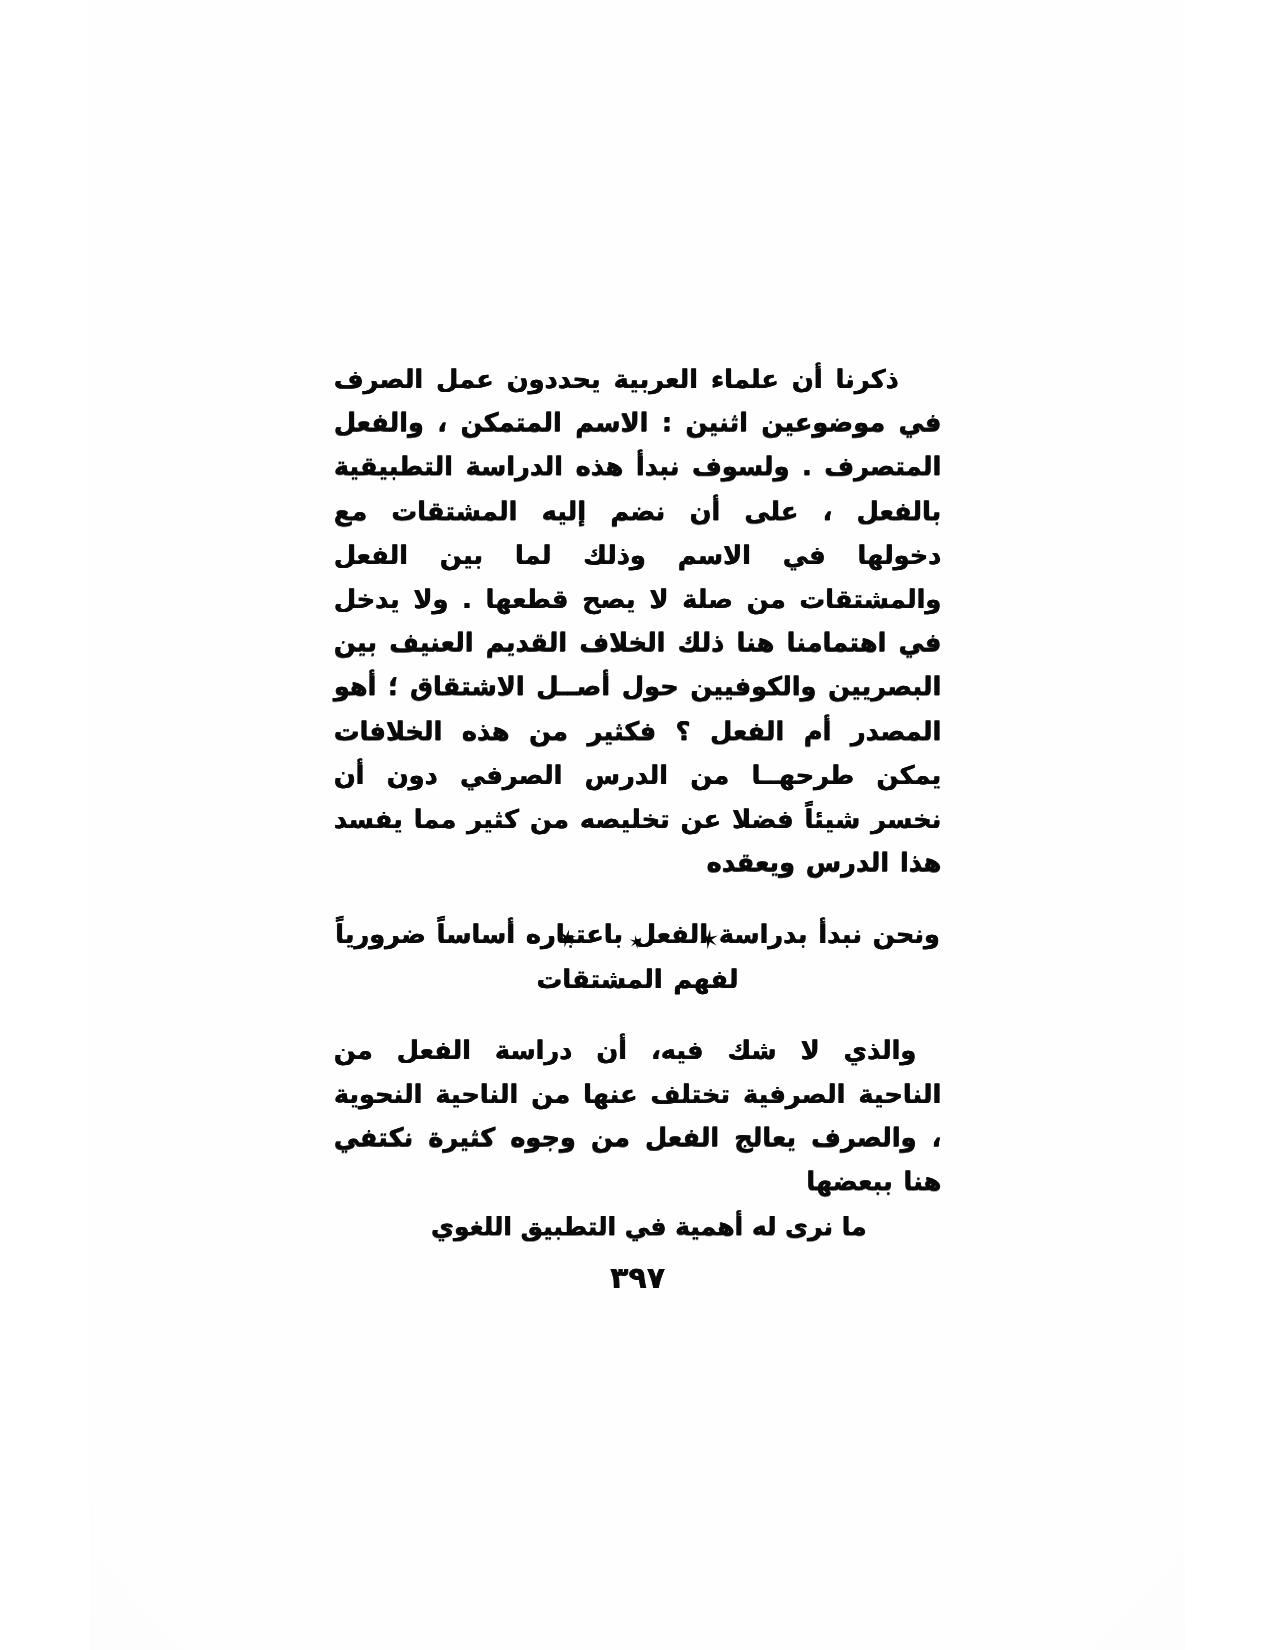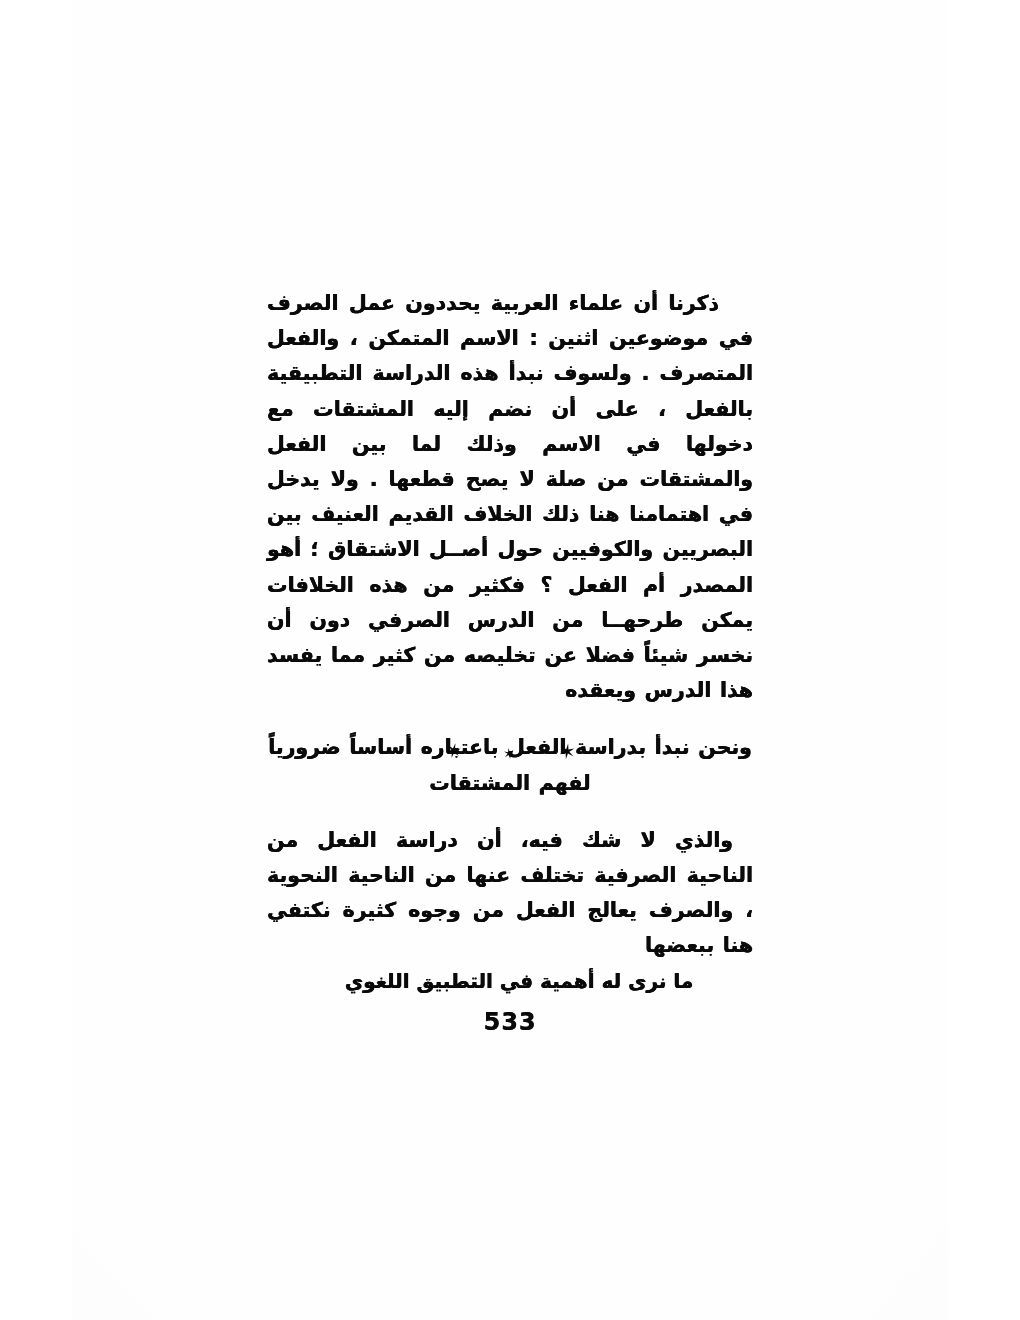--- a/index.html
+++ b/index.html
@@ -141,15 +141,15 @@
     <p class="para-3-tail">ما نرى له أهمية في التطبيق اللغوي</p>
 
   </div>
 
   <div class="separator">
     <span class="sep-star s1">✶</span>
     <span class="sep-star s2">✶</span>
     <span class="sep-star s3">✶</span>
   </div>
 
-  <div class="folio">533</div>
+  <div class="folio">٣٩٧</div>
 
 </div>
 
 </body></html>

